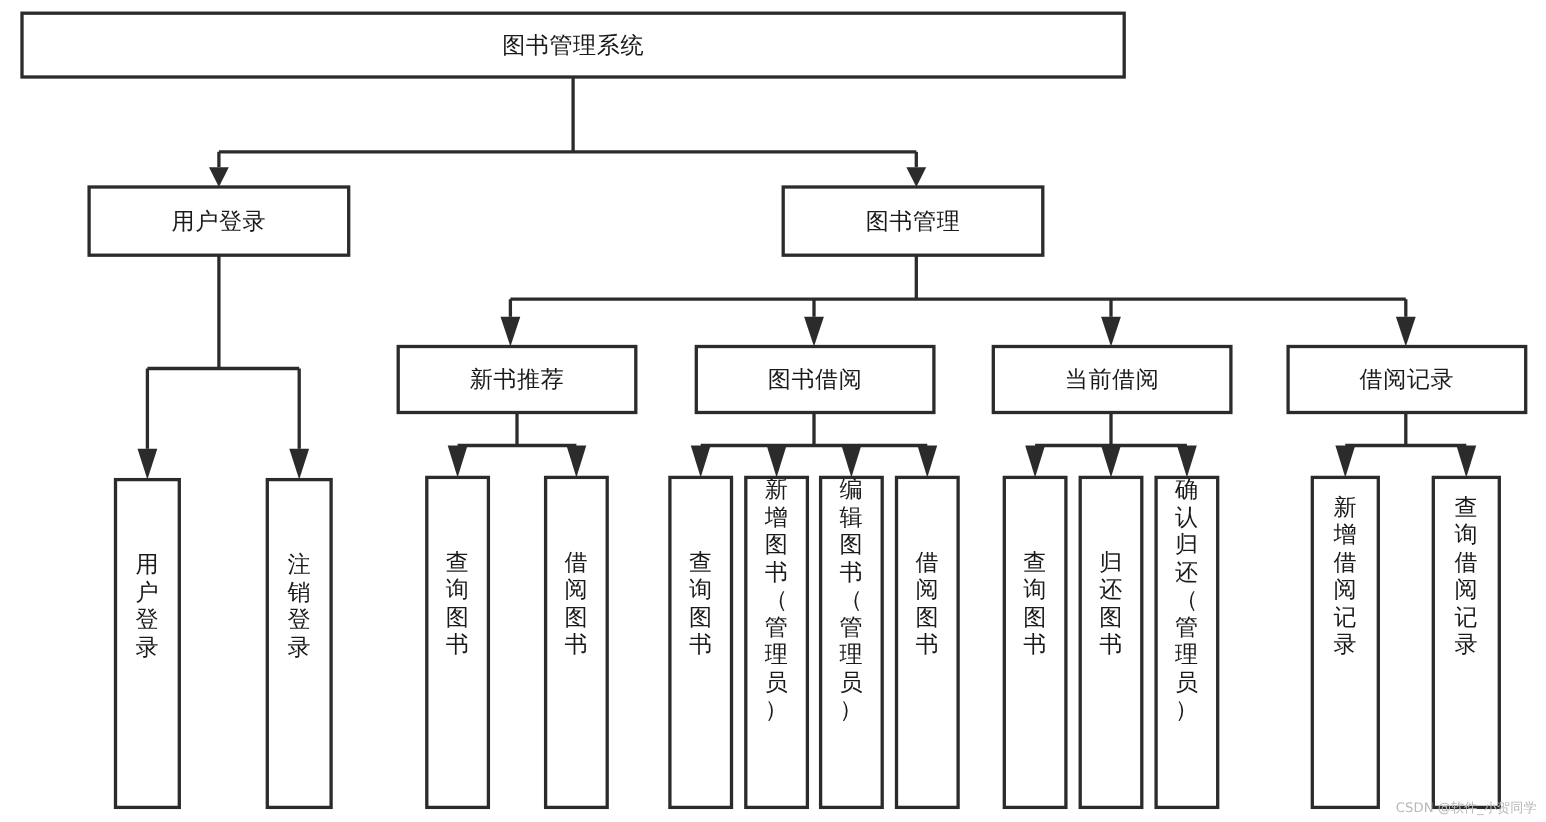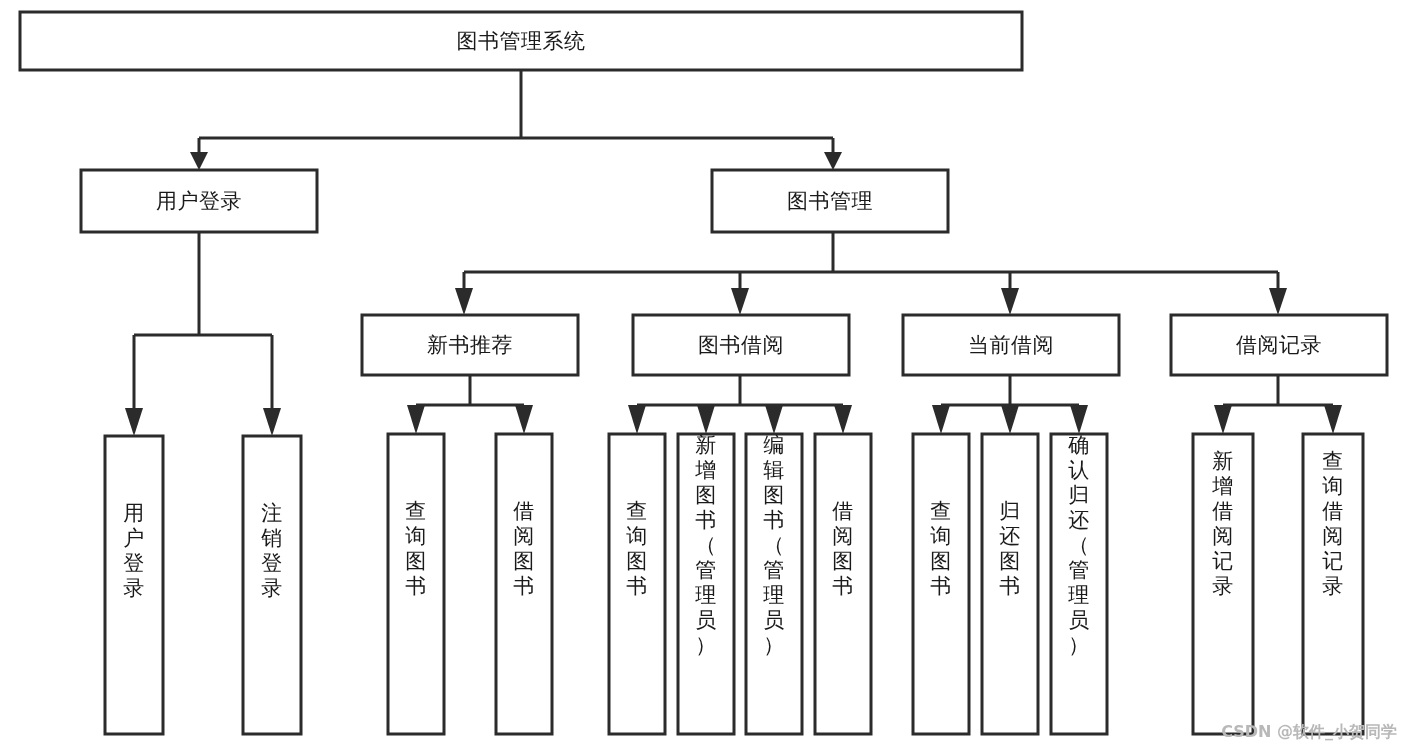--- a/index.html
+++ b/index.html
@@ -56,26 +56,25 @@
   }
   .arrow-head {
     fill: #2b2b2b;
     stroke: none;
   }
   .watermark {
     position: absolute;
     right: 8px;
     bottom: 4px;
     font-family: "DejaVu Sans", "Liberation Sans", sans-serif;
-    font-size: 16px;
+    font-size: 12px;
     color: #b8b8b8;
     white-space: nowrap;
     user-select: none;
     pointer-events: none;
-    font-weight: bold;
   }
 </style>
 </head>
 <body>
 
 <div id="diagram-root">
 
   <svg class="tree-canvas" viewBox="0 0 1405 747">
 
     <defs>

